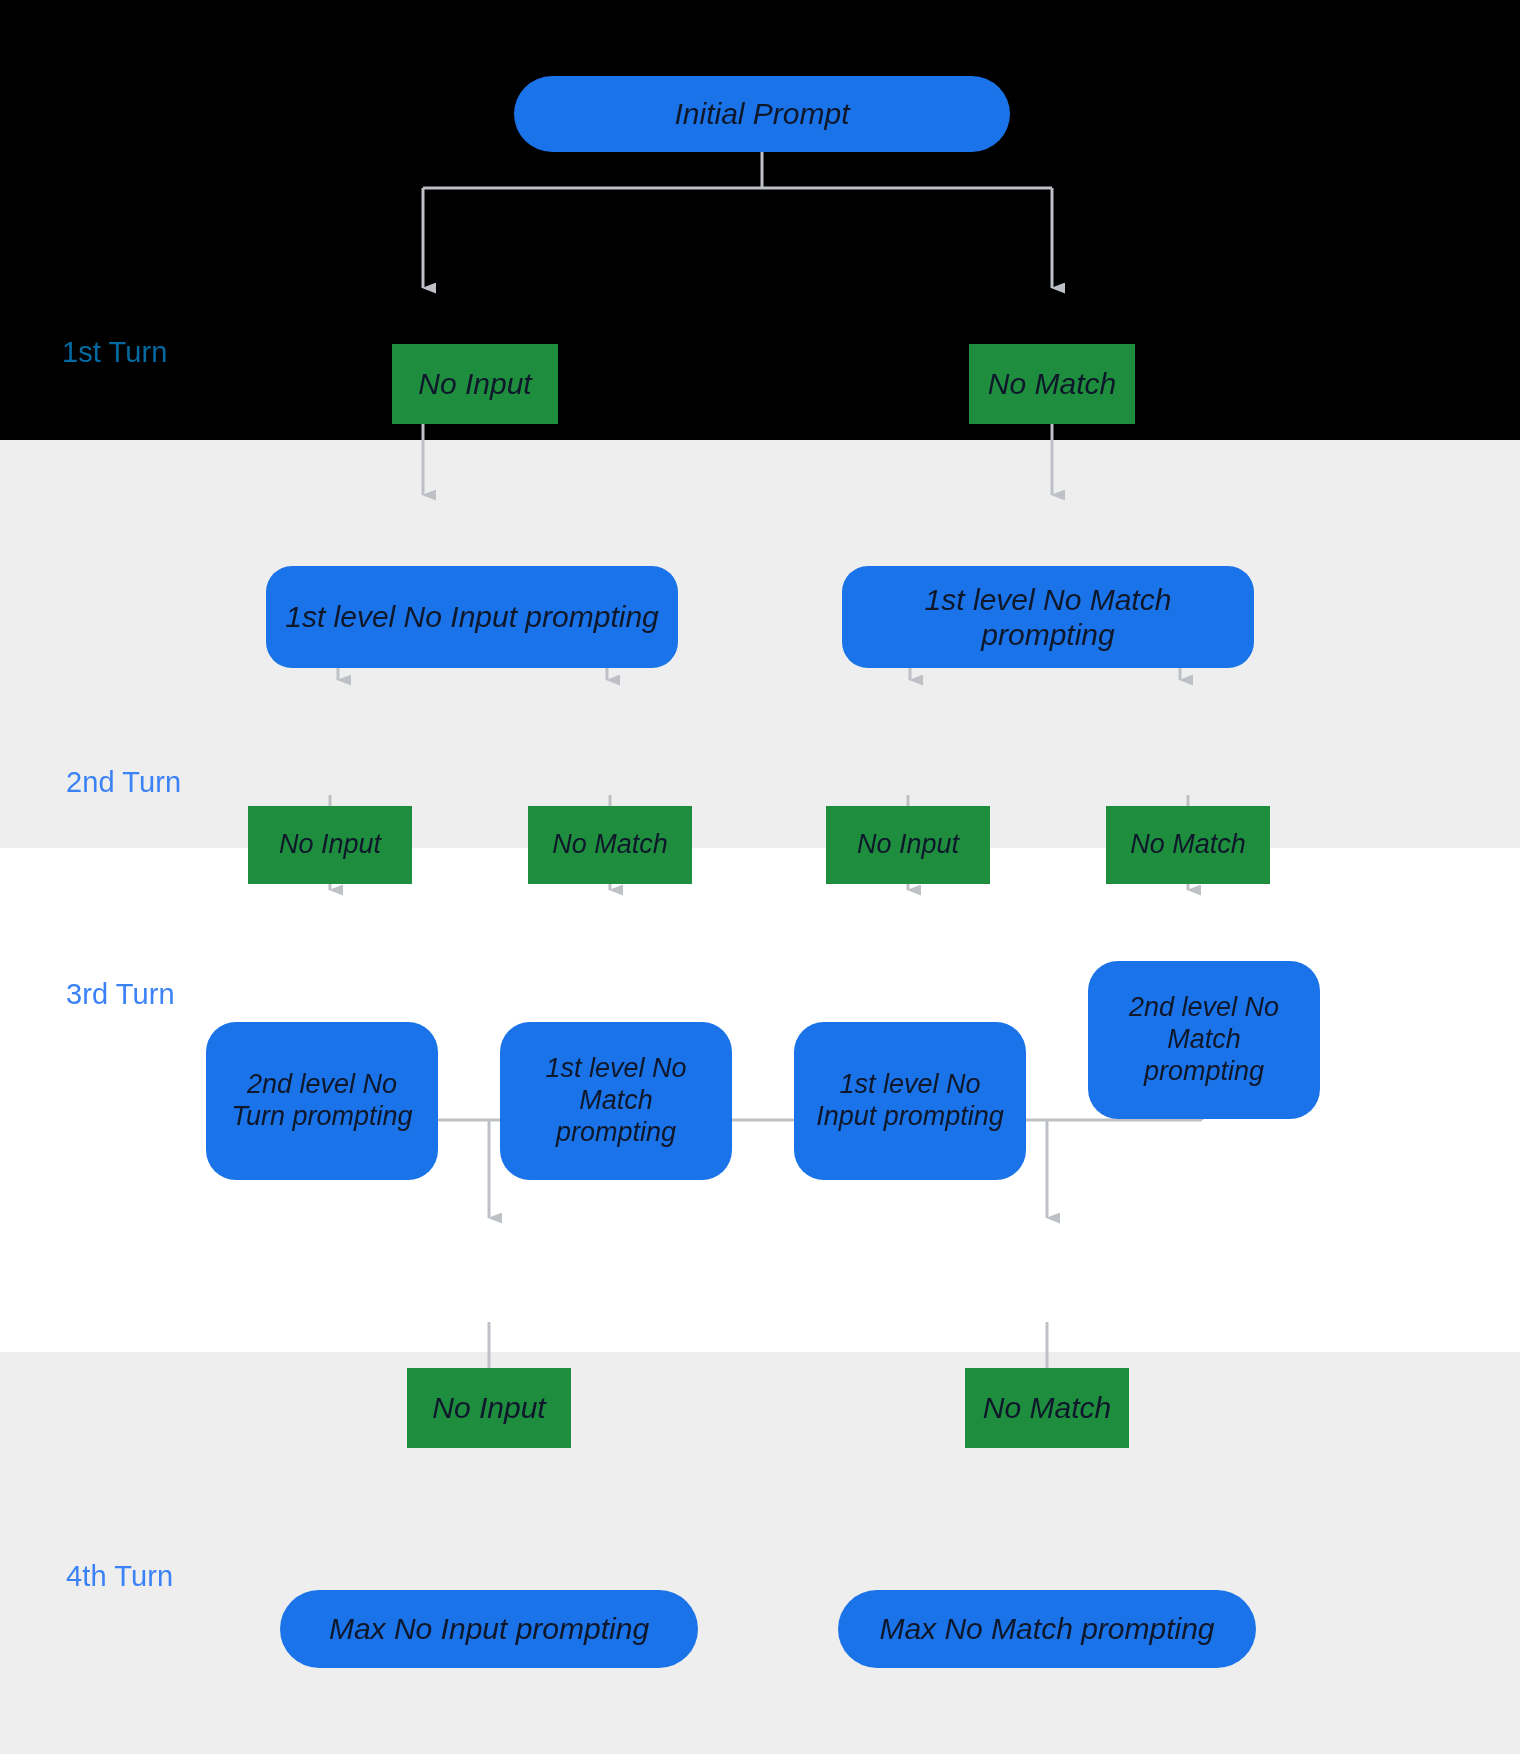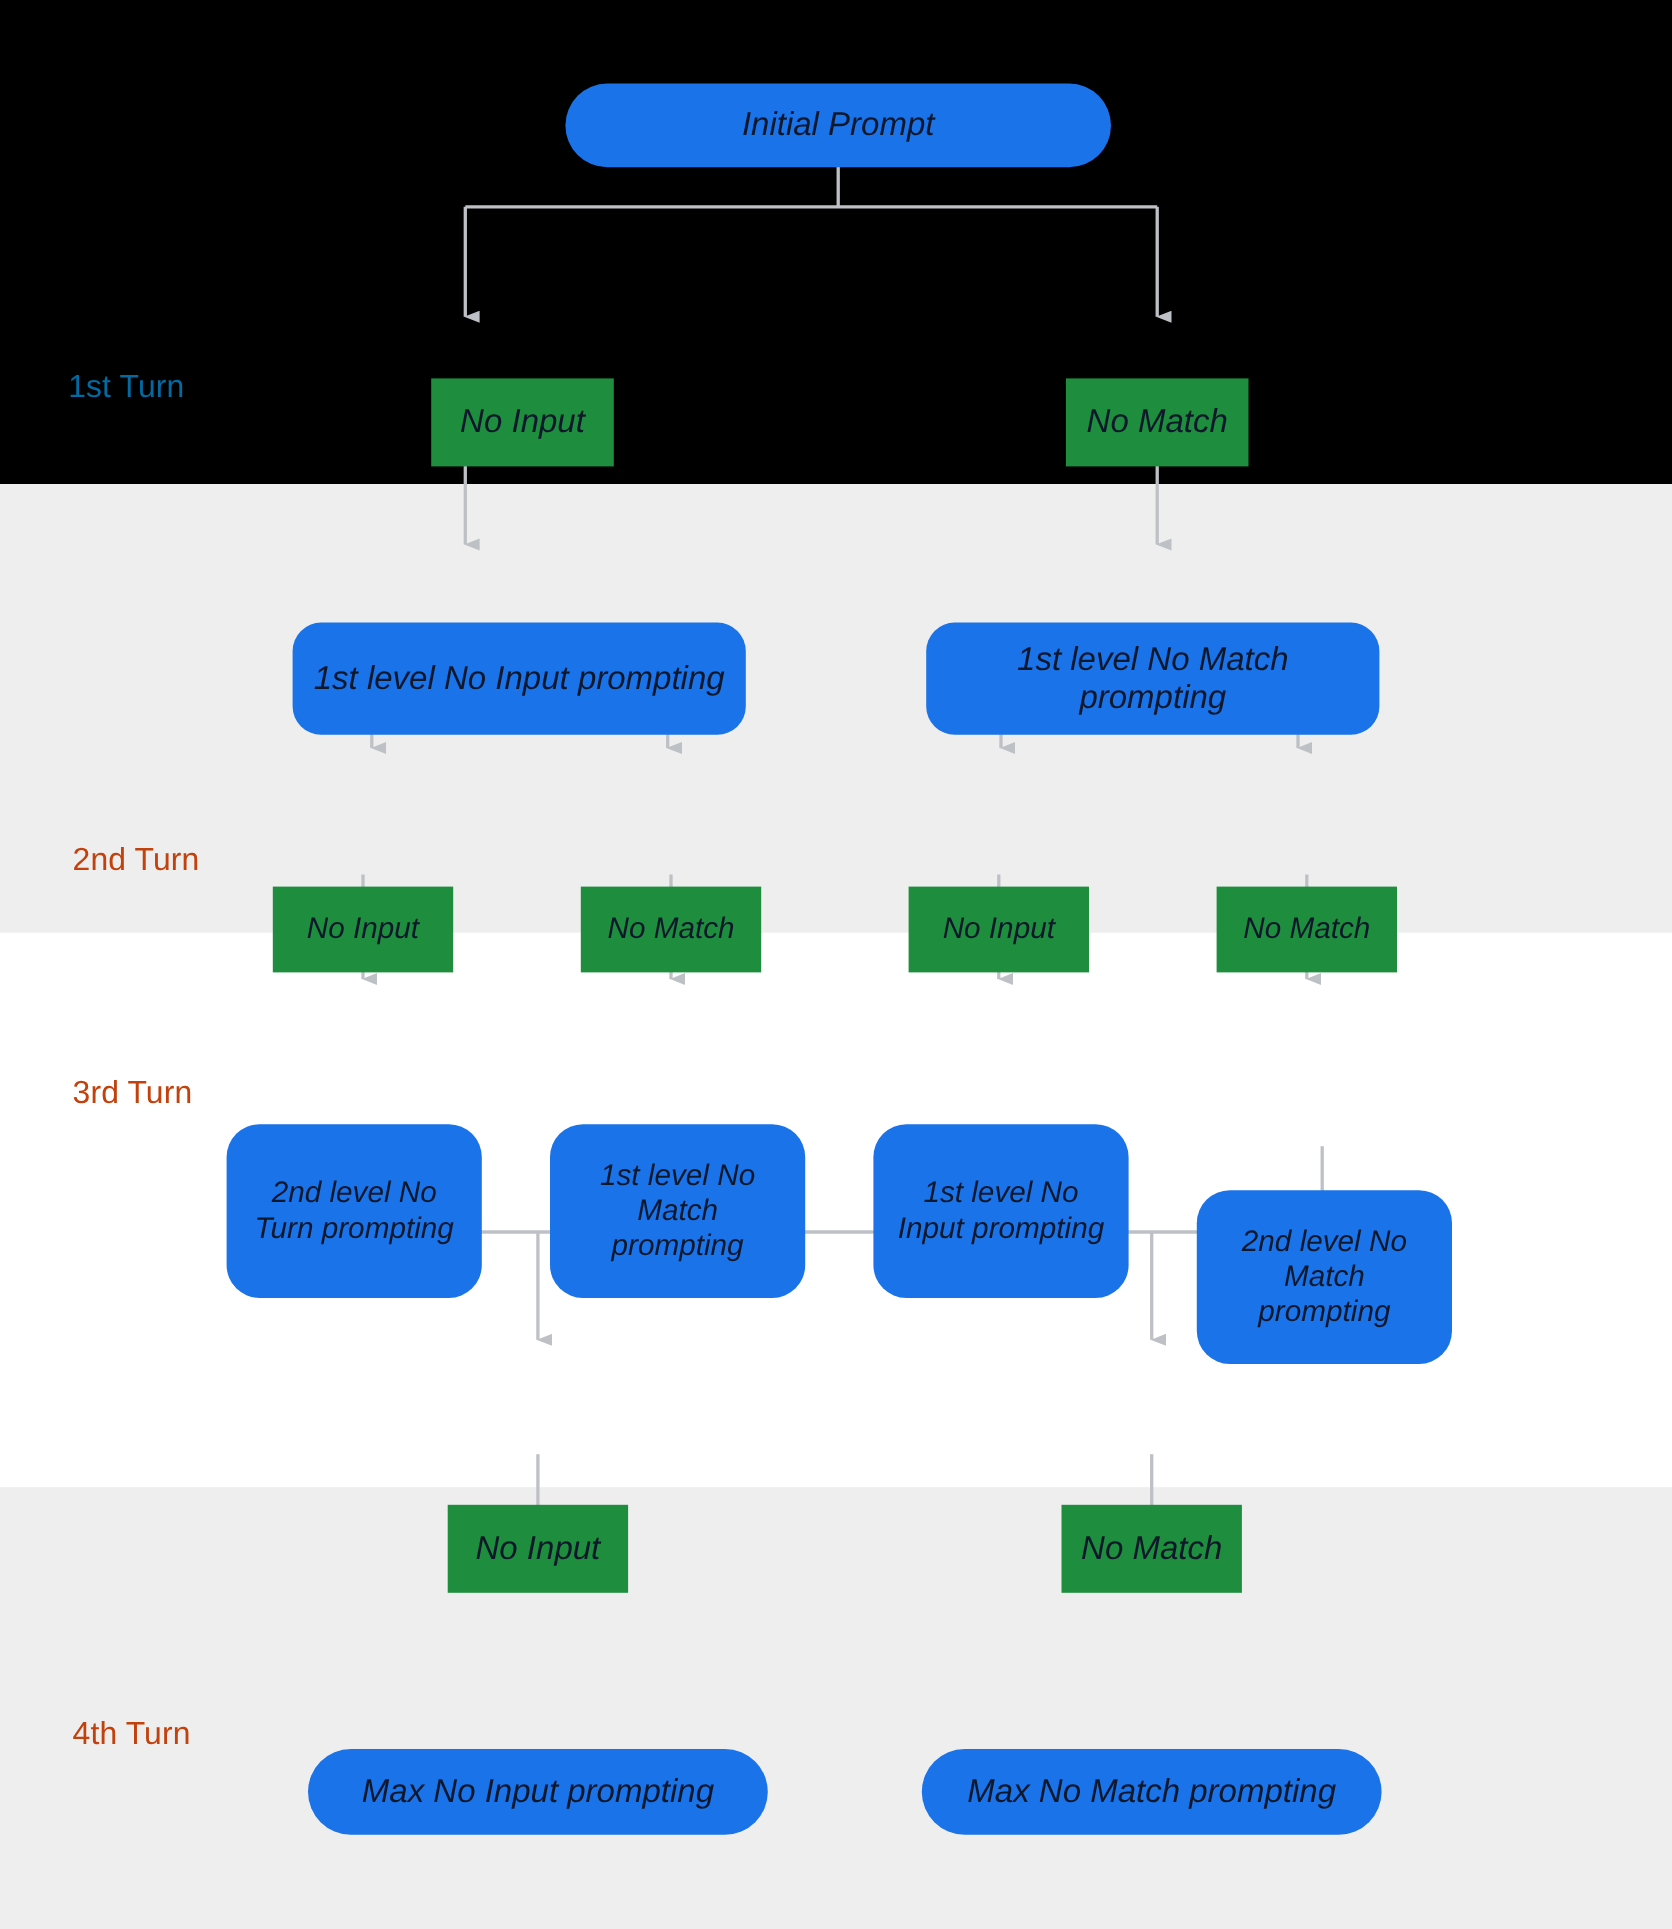--- a/index.html
+++ b/index.html
@@ -17,21 +17,21 @@
   .band-grey{background:#eeeeee;}
   .band-white{background:#ffffff;}
 
   
   #wires{position:absolute;left:0;top:0;width:1520px;height:1754px;}
 
   
   .turn-label{
     position:absolute;
     font-size:29px;
-    color:#c2410c;
+    color:#3b82f6;
     letter-spacing:.1px;
     white-space:nowrap;
   }
   .turn-label.on-black{color:#0369a1;}
 
   
   .node{
     position:absolute;
     display:flex;
     align-items:center;
@@ -118,21 +118,21 @@
   <div class="node blue rr-md fs-30 pad-h" style="left:842px;top:566px;width:412px;height:102px;">1st level No Match prompting</div>
 
   <div class="node green rr-sm fs-27 pad-h" style="left:248px;top:806px;width:164px;height:78px;">No Input</div>
   <div class="node green rr-sm fs-27 pad-h" style="left:528px;top:806px;width:164px;height:78px;">No Match</div>
   <div class="node green rr-sm fs-27 pad-h" style="left:826px;top:806px;width:164px;height:78px;">No Input</div>
   <div class="node green rr-sm fs-27 pad-h" style="left:1106px;top:806px;width:164px;height:78px;">No Match</div>
 
   <div class="node blue rr-lg fs-27 pad-h" style="left:206px;top:1022px;width:232px;height:158px;">2nd level No Turn prompting</div>
   <div class="node blue rr-lg fs-27 pad-h" style="left:500px;top:1022px;width:232px;height:158px;">1st level No Match prompting</div>
   <div class="node blue rr-lg fs-27 pad-h" style="left:794px;top:1022px;width:232px;height:158px;">1st level No Input prompting</div>
-  <div class="node blue rr-lg fs-27 pad-h" style="left:1088px;top:1082px;width:232px;height:158px;">2nd level No Match prompting</div>
+  <div class="node blue rr-lg fs-27 pad-h" style="left:1088px;top:961px;width:232px;height:158px;">2nd level No Match prompting</div>
 
   <div class="node green rr-sm fs-30 pad-h" style="left:407px;top:1368px;width:164px;height:80px;">No Input</div>
   <div class="node green rr-sm fs-30 pad-h" style="left:965px;top:1368px;width:164px;height:80px;">No Match</div>
 
   <div class="node blue pill fs-30 pad-h" style="left:280px;top:1590px;width:418px;height:78px;">Max No Input prompting</div>
   <div class="node blue pill fs-30 pad-h" style="left:838px;top:1590px;width:418px;height:78px;">Max No Match prompting</div>
 
 </div>
 
 </body></html>

